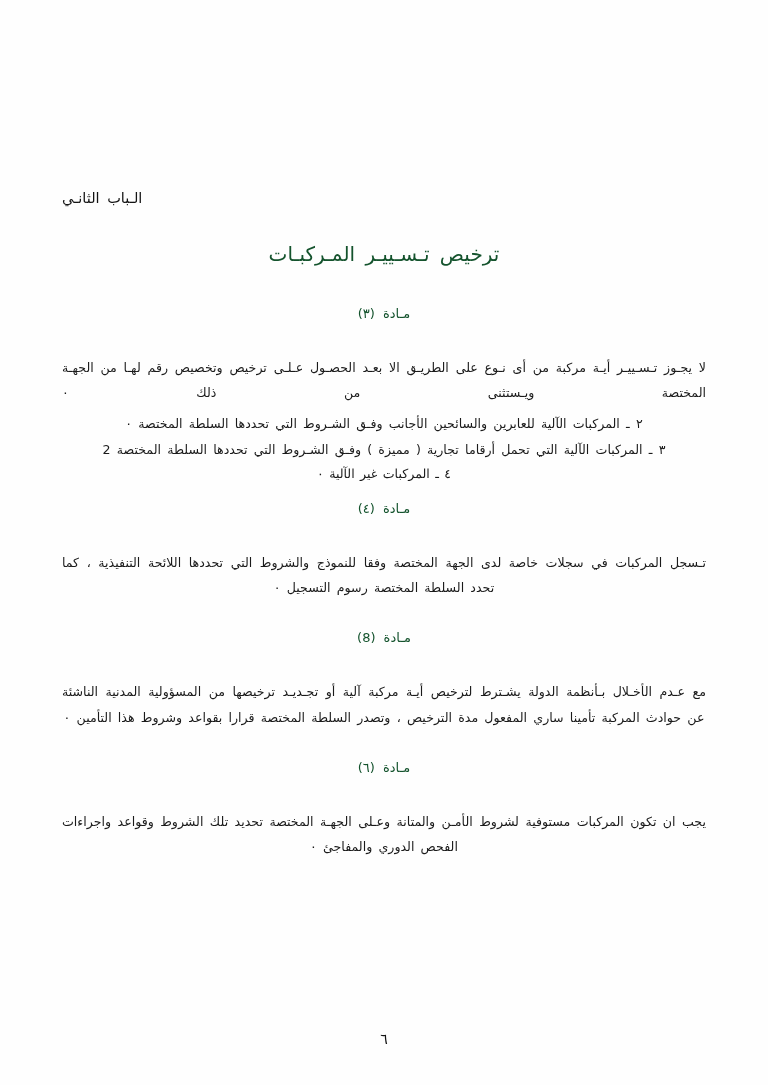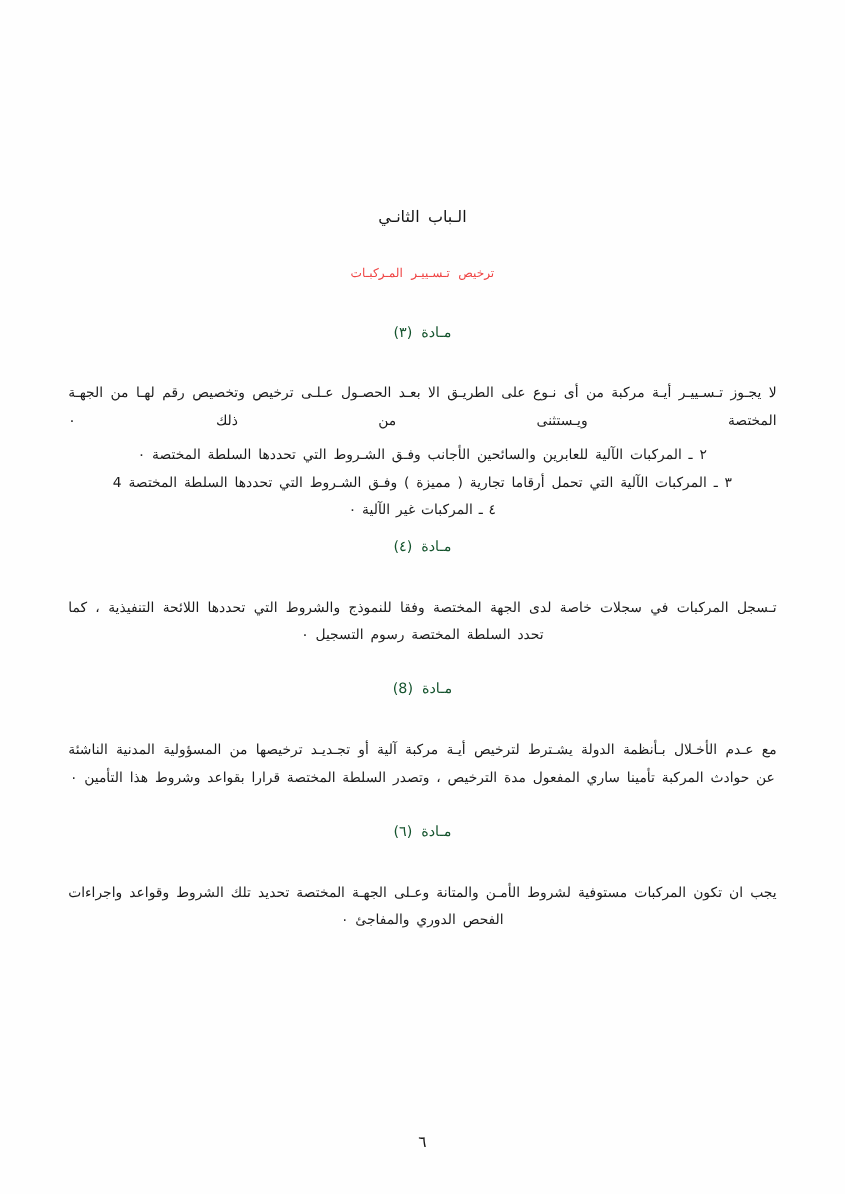--- a/index.html
+++ b/index.html
@@ -23,34 +23,34 @@
   .content {
     position: absolute;
     top: 190px;
     left: 62px;
     right: 62px;
     direction: rtl;
     text-align: right;
   }
 
   .chapter-title {
-    text-align: center;
+    text-align: left;
     font-size: 14.5px;
     letter-spacing: 2.2px;
     word-spacing: 3px;
     margin: 0 0 36px 0;
     color: #141414;
   }
   .section-title {
     text-align: center;
-    font-size: 11px;
+    font-size: 20px;
     letter-spacing: 2.6px;
     word-spacing: 4px;
     margin: 12px 0 40px 0;
-    color: #ef4444;
+    color: #14532d;
   }
   .article-head {
     text-align: center;
     font-size: 13px;
     letter-spacing: 2.4px;
     word-spacing: 4px;
     margin: 0 0 34px 0;
     color: #14532d;
   }
   .para {
@@ -107,21 +107,21 @@
   <div class="content">
 
     <div class="chapter-title">الـباب الثانـي</div>
     <div class="section-title">ترخيص تـسـييـر المـركبـات</div>
 
     <div class="article">
       <div class="article-head">مـادة (٣)</div>
       <p class="para justified">لا يجـوز تـسـييـر أيـة مركبة من أى نـوع على الطريـق الا بعـد الحصـول عـلـى ترخيص وتخصيص رقم لهـا من الجهـة المختصة ويـستثنى من ذلك ٠</p>
       <ul class="list">
         <li class="list-item li-2">٢ ـ المركبات الآلية للعابرين والسائحين الأجانب وفـق الشـروط التي تحددها السلطة المختصة ٠</li>
-        <li class="list-item li-3">٣ ـ المركبات الآلية التي تحمل أرقاما تجارية ( مميزة ) وفـق الشـروط التي تحددها السلطة المختصة 4</li>
+        <li class="list-item li-3">٣ ـ المركبات الآلية التي تحمل أرقاما تجارية ( مميزة ) وفـق الشـروط التي تحددها السلطة المختصة 2</li>
         <li class="list-item li-4">٤ ـ المركبات غير الآلية ٠</li>
       </ul>
     </div>
 
     <div class="spacer-sm"></div>
 
     <div class="article block">
       <div class="article-head">مـادة (٤)</div>
       <p class="para center-last">تـسجل المركبات في سجلات خاصة لدى الجهة المختصة وفقا للنموذج والشروط التي تحددها اللائحة التنفيذية ، كما تحدد السلطة المختصة رسوم التسجيل ٠</p>
     </div>

